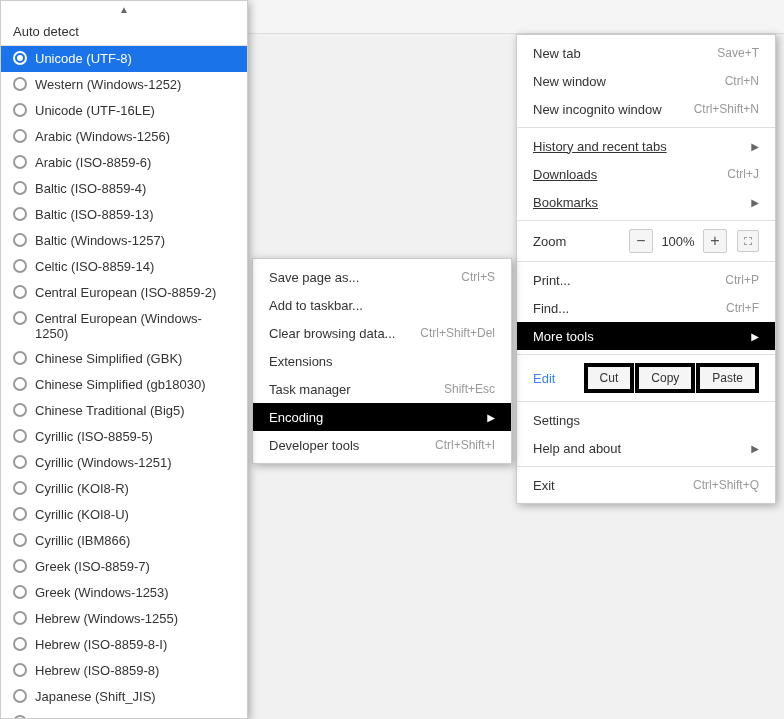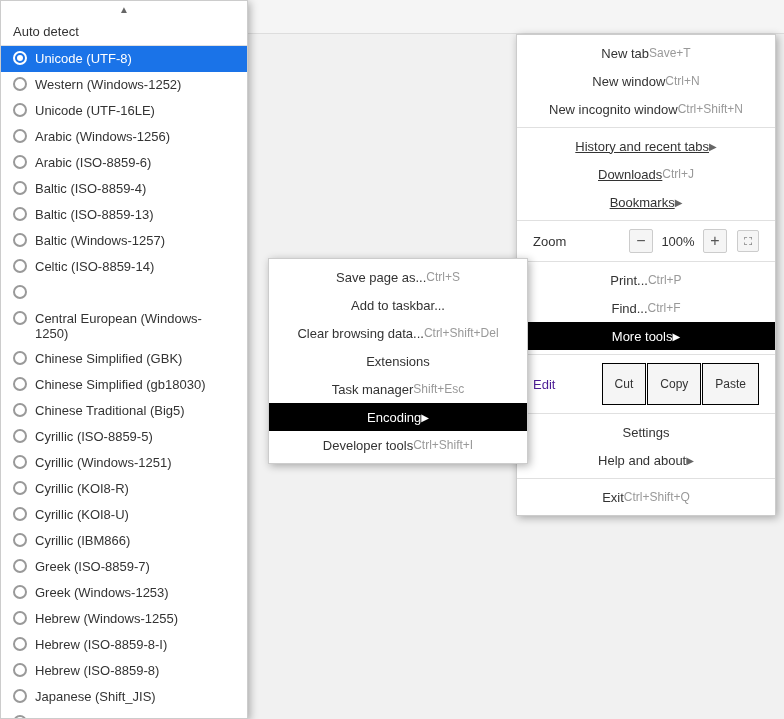--- a/index.html
+++ b/index.html
@@ -103,22 +103,22 @@
       background: #fff;
       border: 1px solid #ccc;
       box-shadow: 2px 2px 8px rgba(0,0,0,0.3);
       z-index: 200;
       padding: 4px 0;
     }
 
     .menu-item {
       display: flex;
       align-items: center;
-      justify-content: center;
-      padding: 6px 0;
+      justify-content: space-between;
+      padding: 6px 16px;
       cursor: pointer;
       color: #333;
       font-size: 13px;
       min-height: 28px;
     }
 
     .menu-item.highlighted {
       background: #000000;
       color: #fff;
     }
@@ -211,42 +211,42 @@
     .edit-row {
       display: flex;
       align-items: center;
       padding: 4px 16px;
       gap: 0;
     }
 
     .edit-label {
       flex: 1;
       font-size: 13px;
-      color: #4c1d95;
+      color: #3b82f6;
     }
 
     .edit-buttons {
       display: flex;
       gap: 1px;
     }
 
     .edit-btn {
-      padding: 13px 12px;
-      border: 1px solid #000000;
+      padding: 4px 12px;
+      border: 4px solid #000000;
       background: #f5f5f5;
       cursor: pointer;
       font-size: 12px;
       color: #333;
     }
 
     
     .more-tools-menu {
       position: absolute;
       top: 258px;
-      right: 256px;
+      right: 272px;
       width: 260px;
       background: #fff;
       border: 1px solid #ccc;
       box-shadow: 2px 2px 8px rgba(0,0,0,0.3);
       z-index: 250;
       padding: 4px 0;
     }
 
     .browser-toolbar {
       position: absolute;
@@ -304,20 +304,21 @@
       <div class="encoding-menu-item">
         <div class="radio"></div>
         <span>Baltic (Windows-1257)</span>
       </div>
       <div class="encoding-menu-item">
         <div class="radio"></div>
         <span>Celtic (ISO-8859-14)</span>
       </div>
       <div class="encoding-menu-item">
         <div class="radio"></div>
+        <span>Central European (ISO-8859-2)</span>
       </div>
       <div class="encoding-menu-item">
         <div class="radio"></div>
         <span>Central European (Windows-1250)</span>
       </div>
       <div class="encoding-menu-item">
         <div class="radio"></div>
         <span>Chinese Simplified (GBK)</span>
       </div>
       <div class="encoding-menu-item">

